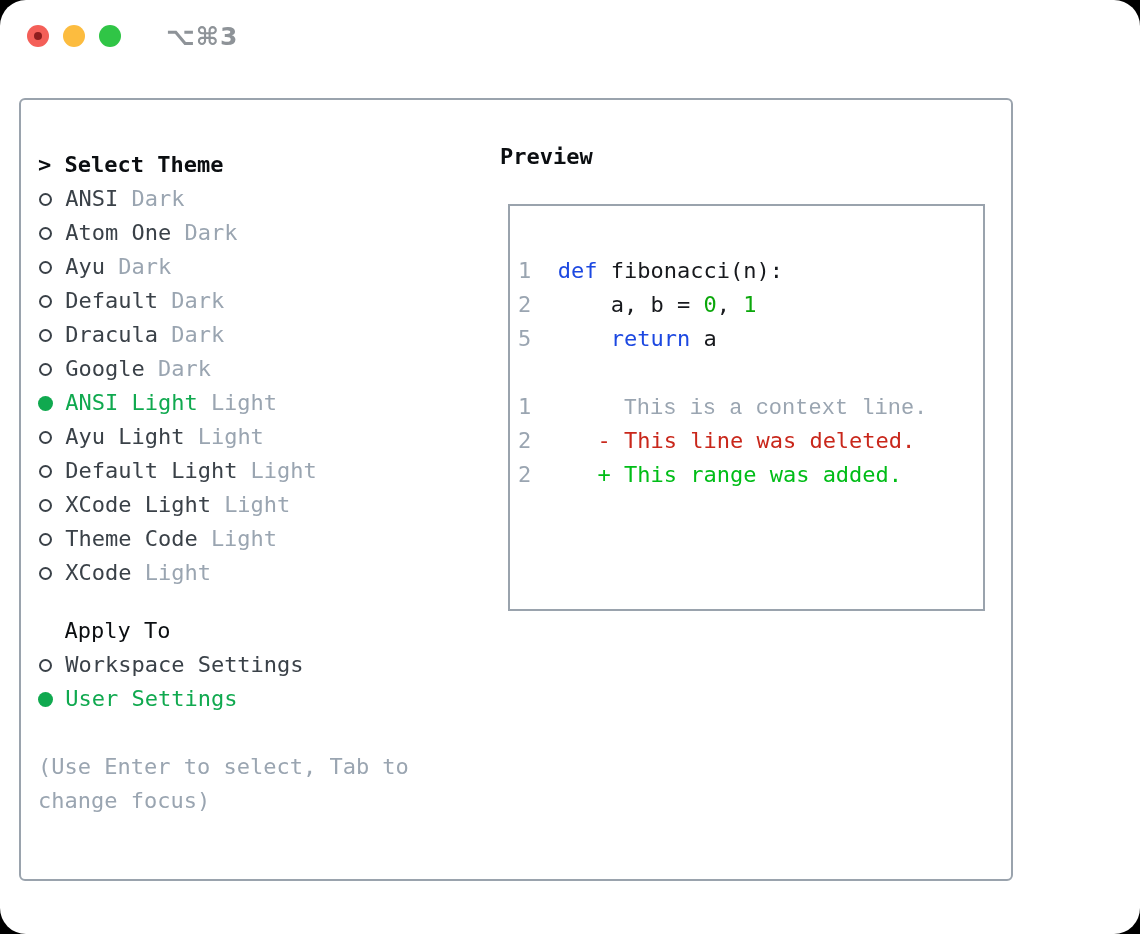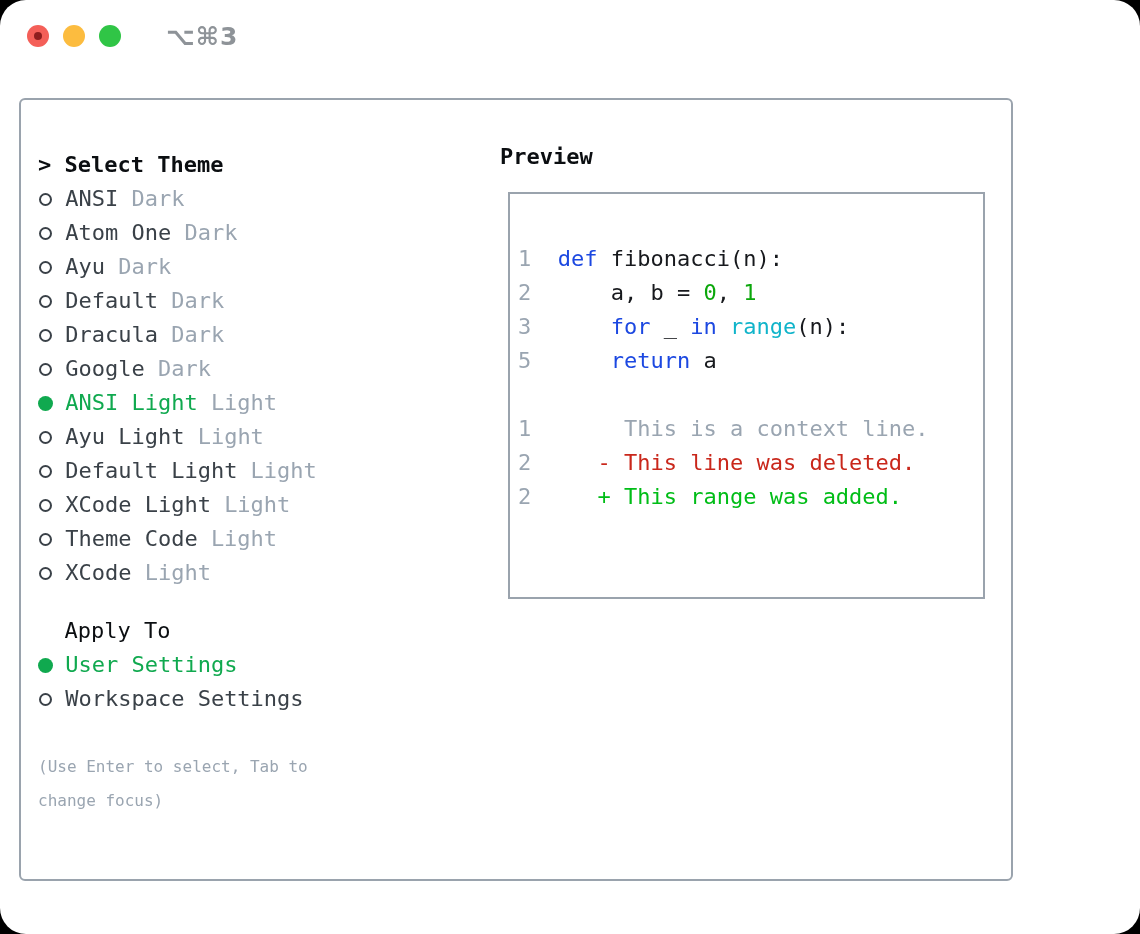--- a/index.html
+++ b/index.html
@@ -58,42 +58,42 @@
     border: 2px solid var(--item);
     margin-left: 0.5px; margin-right: 13.7px;
   }
   .radio.on { border: none; width: 15px; height: 15px; background: var(--selected); margin-right: 12.2px; margin-left: 0; }
   .row .lab { color: var(--item); }
   .row.sel .lab { color: var(--selected); }
   .badge { color: var(--muted); margin-left: 1ch; }
   .apply-header { color: var(--ink); padding-left: 2ch; margin-top: 24px; }
   .hint {
     margin-top: 34px; width: 30ch;
-    color: var(--muted); font-size: 16px; line-height: 34px;
+    color: var(--muted); font-size: 22px; line-height: 34px;
     white-space: normal;
   }
 
   
   .preview-col { position: absolute; left: 479px; top: 40px; }
   .preview-header { color: var(--ink); font-weight: 700; }
   .preview-box {
-    margin-left: 8px; margin-top: 18px;
+    margin-left: 8px; margin-top: 30px;
     width: 477px; height: 407px;
     border: 2px solid var(--border);
     padding: 48px 8px 0 8px;
     overflow: hidden;
     background: #fff;
   }
   .code-line { height: 34px; line-height: 34px; font-size: 22px; white-space: pre; }
   .ln { display: inline-block; width: 1ch; color: var(--muted); }
   .c-plain   { color: var(--code); }
   .c-keyword { color: var(--keyword); }
   .c-builtin { color: var(--builtin); }
   .c-number  { color: var(--number); }
-  .c-context { color: var(--context); }
+  .c-context { color: var(--context); font-family: Liberation Mono, monospace; }
   .c-deleted { color: var(--deleted); }
   .c-added   { color: var(--added); }
 </style>
 </head>
 <body>
 
 <div class="window">
 
   <div class="titlebar">
     <div class="tl-btn tl-red">
@@ -122,34 +122,33 @@
           <div class="line row"><span class="radio"></span><span class="lab">Ayu Light</span><span class="badge">Light</span></div>
           <div class="line row"><span class="radio"></span><span class="lab">Default Light</span><span class="badge">Light</span></div>
           <div class="line row"><span class="radio"></span><span class="lab">XCode Light</span><span class="badge">Light</span></div>
           <div class="line row"><span class="radio"></span><span class="lab">Theme Code</span><span class="badge">Light</span></div>
           <div class="line row"><span class="radio"></span><span class="lab">XCode</span><span class="badge">Light</span></div>
         </div>
 
       <div class="line apply-header">Apply To</div>
 
       <div id="apply-list">
+          <div class="line row"><span class="radio"></span><span class="lab">Workspace Settings</span></div>
           <div class="line row sel"><span class="radio on"></span><span class="lab">User Settings</span></div>
-          <div class="line row"><span class="radio"></span><span class="lab">Workspace Settings</span></div>
         </div>
 
       <div class="hint">(Use Enter to select, Tab to change focus)</div>
     </div>
 
     <div class="preview-col">
       <div class="line preview-header">Preview</div>
       <div class="preview-box">
         <div id="code-lines">
             <div class="code-line"><span class="ln">1</span><span class="c-plain">  </span><span class="c-keyword">def</span><span class="c-plain"> fibonacci(n):</span></div>
             <div class="code-line"><span class="ln">2</span><span class="c-plain">      a, b = </span><span class="c-number">0</span><span class="c-plain">, </span><span class="c-number">1</span></div>
-            <div class="code-line"><span class="ln">3</span><span class="c-plain">      </span><span class="c-keyword">for</span><span class="c-plain"> _ </span><span class="c-keyword">in</span><span class="c-plain"> </span><span class="c-builtin">range</span><span class="c-plain">(n):</span></div>
             <div class="code-line"><span class="ln">5</span><span class="c-plain">      </span><span class="c-keyword">return</span><span class="c-plain"> a</span></div>
             <div class="code-line"><span class="ln"></span></div>
             <div class="code-line"><span class="ln">1</span><span class="c-context">       This is a context line.</span></div>
             <div class="code-line"><span class="ln">2</span><span class="c-deleted">     - This line was deleted.</span></div>
             <div class="code-line"><span class="ln">2</span><span class="c-added">     + This range was added.</span></div>
           </div>
       </div>
     </div>
 
   </div>

